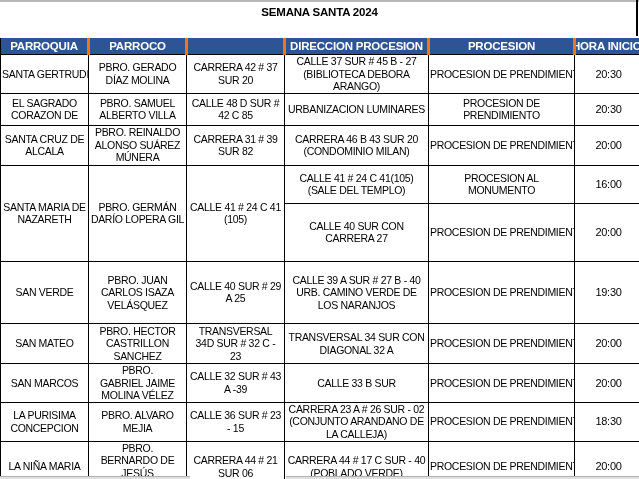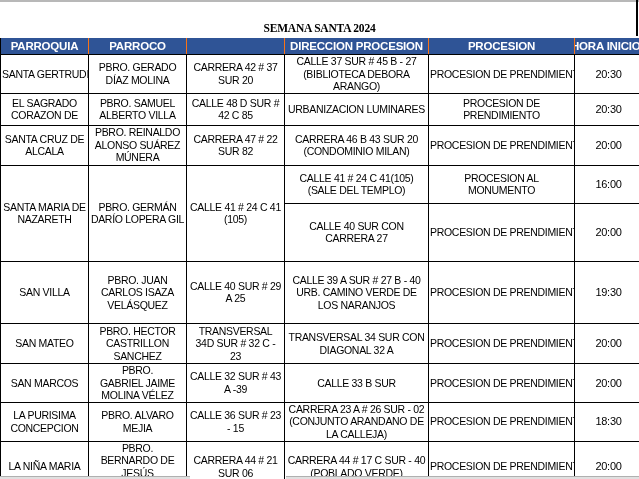--- a/index.html
+++ b/index.html
@@ -4,25 +4,25 @@
 <style>
   html, body { margin: 0; padding: 0; }
   body {
     width: 639px; height: 479px; overflow: hidden; background: #ffffff;
     font-family: "Liberation Sans", sans-serif; position: relative;
   }
   .topline { position: absolute; left: 0; top: 0; width: 639px; height: 2px; background: #b8b8b8; }
   .rightline { position: absolute; left: 636px; top: 0; width: 2px; height: 36px; background: #000; }
   .title-block { position: absolute; left: 0; top: 2px; width: 639px; height: 36px; text-align: center; }
   .title-line { font-weight: bold; font-size: 11.5px; color: #000; line-height: 15px; letter-spacing: -0.2px; }
-  .title-line:first-child { margin-top: 19px; font-family: Liberation Serif, serif; }
+  .title-line:first-child { margin-top: 3px; }
   table { position: absolute; left: 0; top: 38px; border-collapse: collapse; table-layout: fixed; width: 642px; }
   th {
     background: #2f5496; color: #ffffff; font-weight: bold; font-size: 11.5px;
-    height: 16px; padding: 0; border-left: 1px solid #000; border-right: 1px solid #f97316;
+    height: 16px; padding: 0; border-left: 1px solid #000; border-right: 3px solid #f97316;
     border-bottom: 1px solid #000; white-space: nowrap; overflow: hidden; letter-spacing: -0.2px;
   }
   td {
     border: 1px solid #000; font-size: 10.5px; color: #000; text-align: center;
     vertical-align: middle; padding: 0 1px; line-height: 12.5px; overflow: hidden;
     letter-spacing: -0.3px;
   }
   td.nowrap { white-space: nowrap; }
   td.time { font-size: 11px; }
   .bottom-bar-l { position: absolute; left: 0; top: 476px; width: 190px; height: 3px; background:#e0e0e0; border-top:1px solid #b0b0b0; }
@@ -70,40 +70,40 @@
       <td>EL SAGRADO CORAZON DE</td>
       <td>PBRO. SAMUEL ALBERTO VILLA</td>
       <td>CALLE 48 D SUR # 42 C 85</td>
       <td>URBANIZACION LUMINARES</td>
       <td style="padding:0 20px">PROCESION DE PRENDIMIENTO</td>
       <td class="time">20:30</td>
     </tr>
     <tr style="height:40px">
       <td>SANTA CRUZ DE ALCALA</td>
       <td>PBRO. REINALDO ALONSO SUÁREZ MÚNERA</td>
-      <td>CARRERA 47 # 22 SUR 82</td>
+      <td>CARRERA 31 # 39 SUR 82</td>
       <td>CARRERA 46 B 43 SUR 20 (CONDOMINIO MILAN)</td>
       <td class="nowrap">PROCESION DE PRENDIMIENTO</td>
       <td class="time">20:00</td>
     </tr>
     <tr style="height:38px">
       <td rowspan="2">SANTA MARIA DE NAZARETH</td>
       <td rowspan="2">PBRO. GERMÁN DARÍO LOPERA GIL</td>
       <td rowspan="2">CALLE 41 # 24 C 41 (105)</td>
       <td>CALLE 41 # 24 C 41(105) (SALE DEL TEMPLO)</td>
       <td style="padding:0 30px">PROCESION AL MONUMENTO</td>
       <td class="time">16:00</td>
     </tr>
     <tr style="height:38px">
       <td style="padding:16px 20px">CALLE 40 SUR CON CARRERA 27</td>
       <td class="nowrap">PROCESION DE PRENDIMIENTO</td>
       <td class="time">20:00</td>
     </tr>
     <tr style="height:43px">
-      <td>SAN VILLA</td>
+      <td>SAN VERDE</td>
       <td style="padding:12px 8px">PBRO. JUAN CARLOS ISAZA VELÁSQUEZ</td>
       <td>CALLE 40 SUR # 29 A 25</td>
       <td>CALLE 39 A SUR # 27 B - 40 URB. CAMINO VERDE DE LOS NARANJOS</td>
       <td class="nowrap">PROCESION DE PRENDIMIENTO</td>
       <td class="time">19:30</td>
     </tr>
     <tr style="height:40px">
       <td>SAN MATEO</td>
       <td style="padding:0 8px">PBRO. HECTOR CASTRILLON SANCHEZ</td>
       <td style="padding:0 2px">TRANSVERSAL 34D SUR # 32 C - 23</td>

